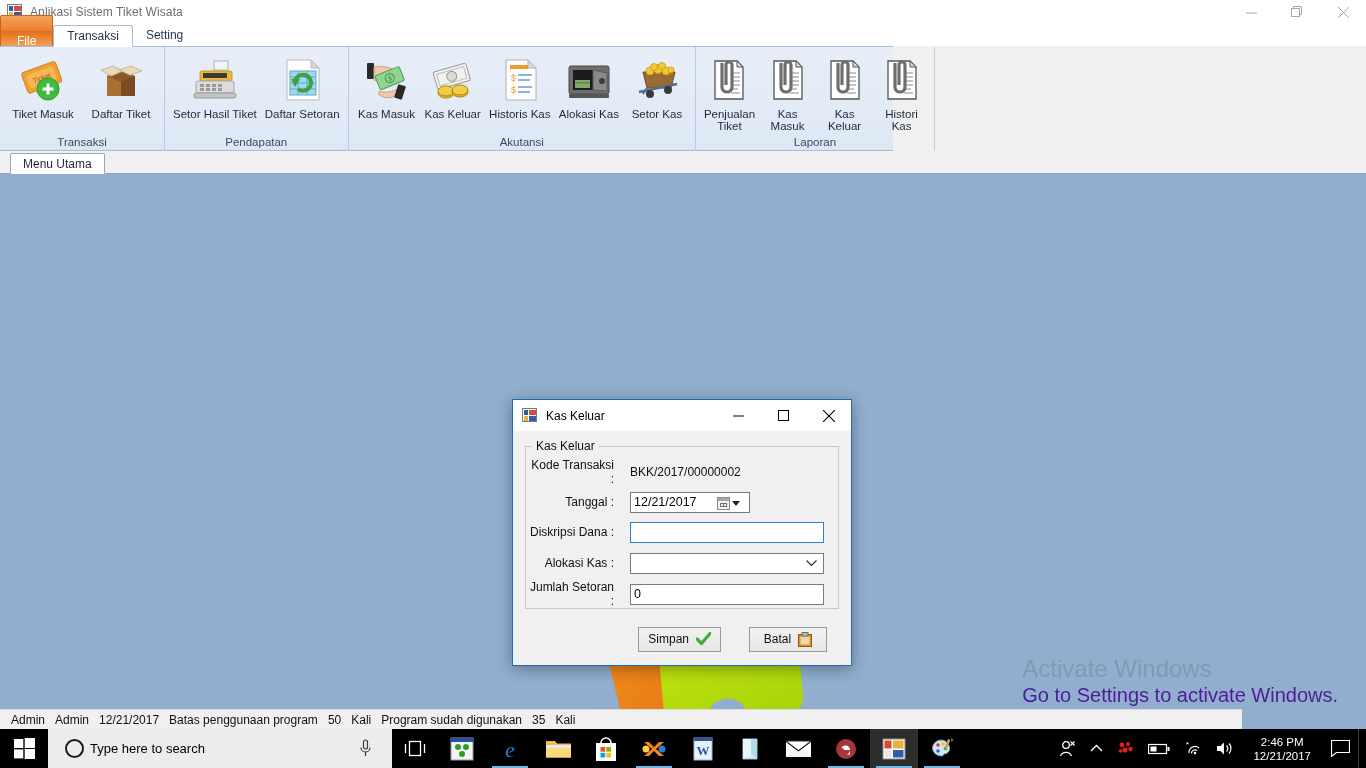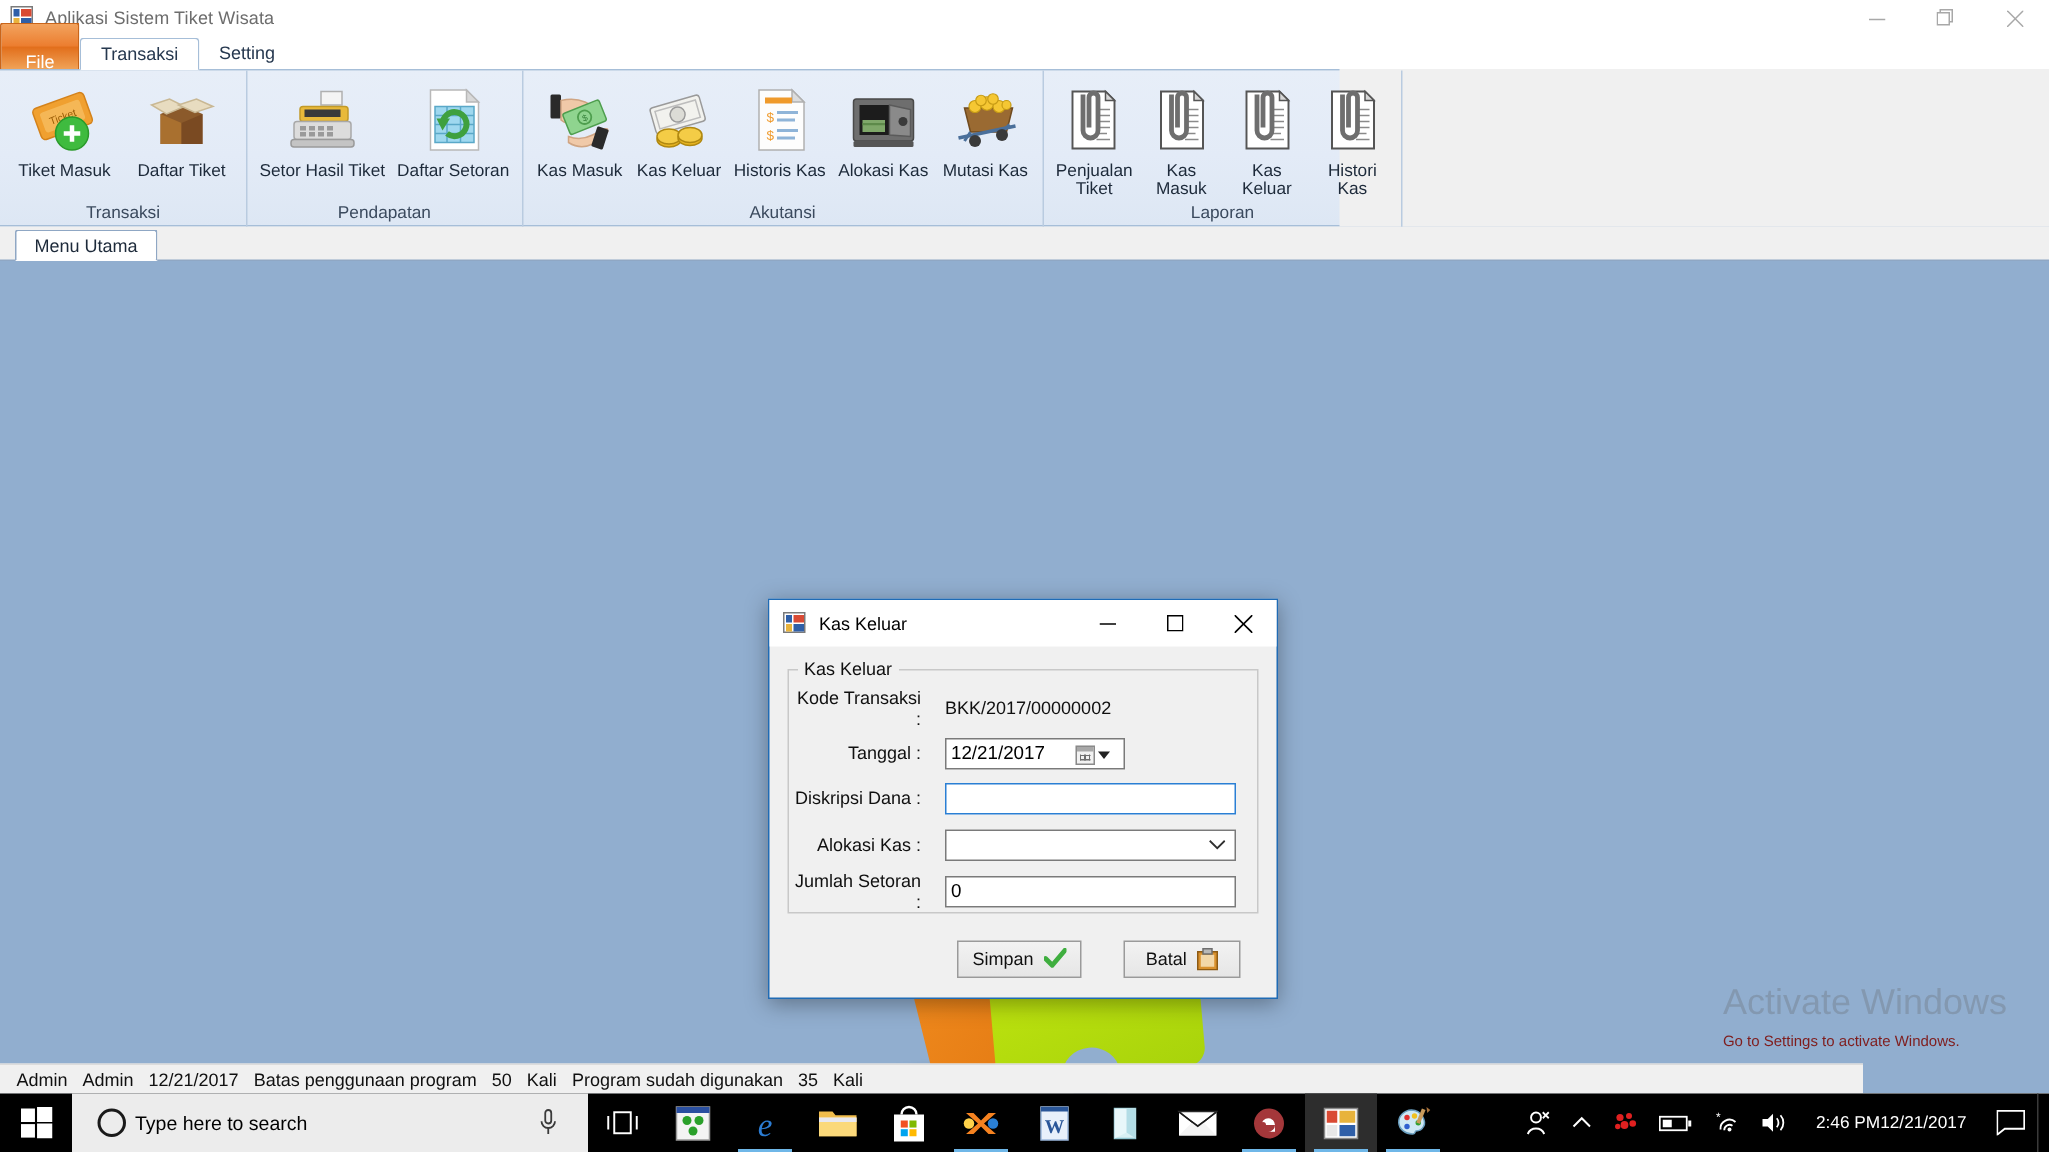--- a/index.html
+++ b/index.html
@@ -189,21 +189,21 @@
     border-radius: 8px; background: rgba(255,255,255,.22);
   }
 
   
   #activate-watermark {
     position: absolute; right: 28px; bottom: 24px;
     text-align: left; color: #7f93ab;
     user-select: none;
   }
   #activate-title { font-size: 24px; color: #8398b0; line-height: 28px; }
-  #activate-sub { font-size: 10px; color: #7f1d1d; line-height: 20px; margin-top: 2px; }
+  #activate-sub { font-size: 20px; color: #4c1d95; line-height: 20px; margin-top: 2px; }
 
   
   #dialog {
     position: absolute; left: 512px; top: 225px;
     width: 340px; height: 267px;
     background: #f0f0f0;
     border: 1px solid #1f6bb5;
     box-shadow: 0 3px 14px rgba(0,0,0,.34);
     z-index: 50;
     display: flex; flex-direction: column;
@@ -353,21 +353,21 @@
     background: #6fb7e8;
   }
   #tray {
     margin-left: auto; display: flex; align-items: center; height: 39px;
   }
   .tray-ico {
     height: 39px; display: flex; align-items: center; justify-content: center;
     padding: 0 7px; color: #ffffff;
   }
   #clock {
-    height: 26px; display: flex; flex-direction: row;
+    height: 26px; display: flex; flex-direction: column;
     align-items: center; justify-content: center;
     color: #ffffff; font-size: 11.5px; line-height: 14px;
     padding: 0 11px;
   }
   #action-center {
     width: 36px; height: 39px; display: flex; align-items: center; justify-content: center;
   }
   #show-desktop {
     width: 8px; height: 39px; border-left: 1px solid #3a3a3a;
   }
@@ -580,21 +580,21 @@
                     <circle cx="29" cy="8" r="3.5"></circle>
                       <circle cx="38" cy="12" r="3"></circle>
                   </g>
                   <line x1="6" y1="34" x2="44" y2="26" stroke="#4a6f9a" stroke-width="2.5"></line>
                   <line x1="14" y1="30" x2="10" y2="36" stroke="#4a6f9a" stroke-width="2"></line>
                   <line x1="36" y1="29" x2="40" y2="25" stroke="#4a6f9a" stroke-width="2"></line>
                   <circle cx="17" cy="36" r="4" fill="#3a3a3a"></circle>
                   <circle cx="35" cy="32" r="4" fill="#3a3a3a"></circle>
                 </svg>
               </div>
-              <div class="rbtn-lab">Mutasi Kas</div>
+              <div class="rbtn-lab">Setor Kas</div>
             </div>
           </div>
           <div class="rgroup-label">Akutansi</div>
         </div>
 
         <div class="rgroup">
           <div class="rgroup-items">
             <div class="rbtn" style="min-width:57px">
               <div class="rbtn-ico">
                 <svg width="40" height="46" viewBox="0 0 40 46">

